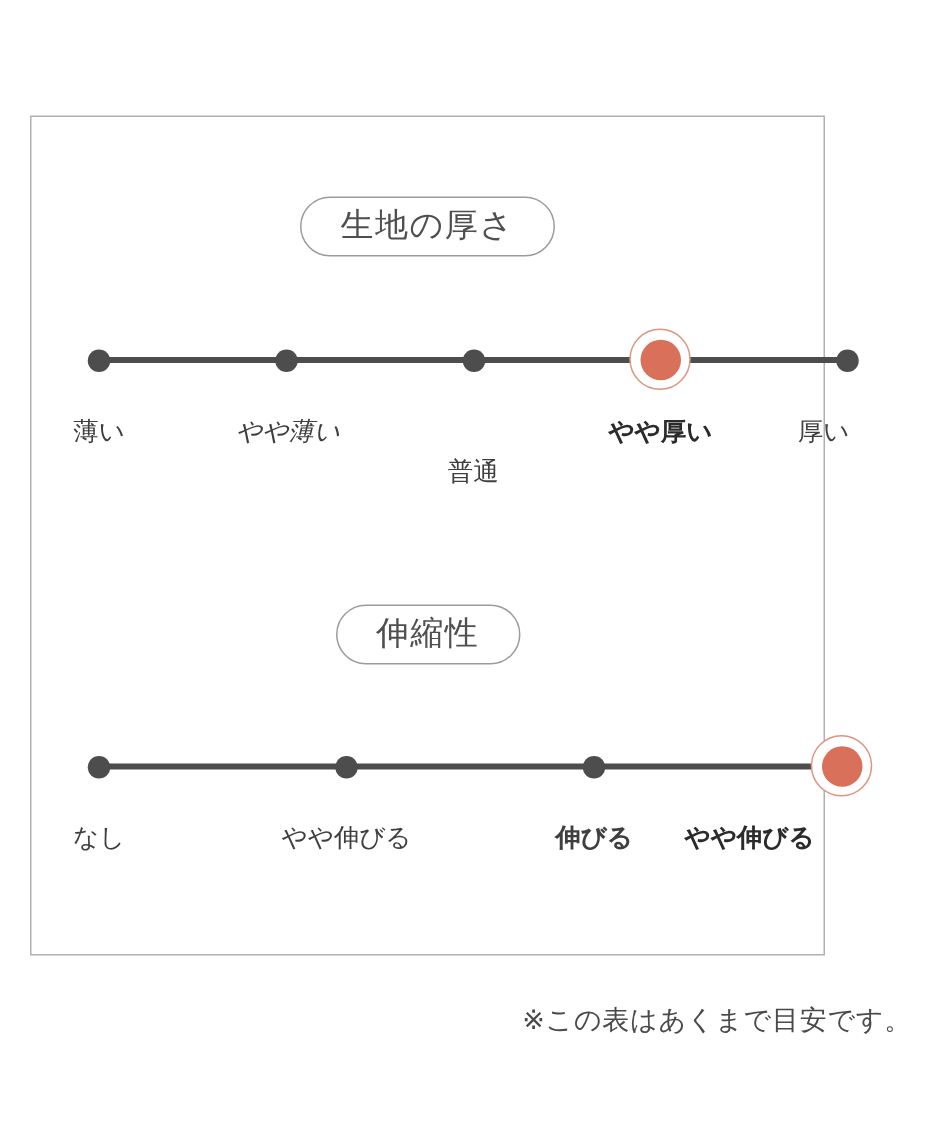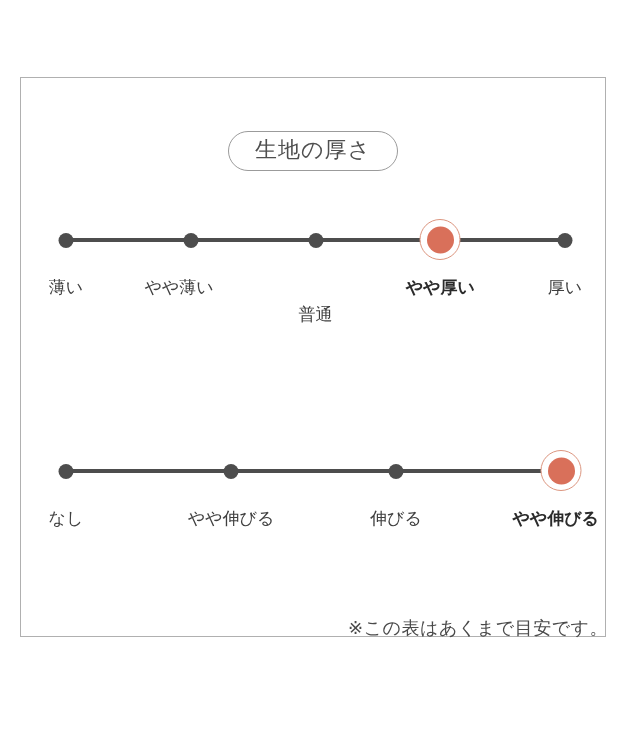--- a/index.html
+++ b/index.html
@@ -10,21 +10,21 @@
     --pill-border:#9b9b9b;
     --frame-border:#b0b0b0;
   }
   *{margin:0;padding:0;box-sizing:border-box;}
   html,body{background:#ffffff;}
   body{
     width:625px;height:750px;position:relative;overflow:hidden;
     font-family:"Liberation Sans","DejaVu Sans",sans-serif;
   }
   .frame{
-    position:absolute;left:20px;top:77px;width:586px;height:560px;
+    position:absolute;left:20px;top:77px;width:530px;height:560px;
     border:1px solid var(--frame-border);background:#ffffff;
   }
   .scale{position:absolute;left:0;right:0;}
   .scale-0{top:53px;}
   .scale-1{top:325px;}
   .pill{
     margin:0 auto;width:max-content;
     border:1.5px solid var(--pill-border);border-radius:24px;
     padding:5px 26px 7px;
     font-size:22px;color:#4f4f4f;letter-spacing:1px;line-height:1.2;
@@ -52,21 +52,21 @@
     transform:translate(-50%,-50%);background:var(--accent);
   }
   .labels{position:relative;height:30px;margin-top:13px;}
   .opt-label{
     position:absolute;top:0;white-space:nowrap;
     font-size:17px;color:var(--label);transform:translateX(-50%);
   }
   .opt-label.selected{font-weight:bold;color:#2b2b2b;}
   .opt-label.clamp-right{left:auto !important;right:6px;transform:none;}
   .footnote{
-    position:absolute;top:616px;right:17px;
+    position:absolute;top:668px;right:17px;
     font-size:18px;color:#4a4a4a;letter-spacing:0.5px;margin-left:12px;
   }
 </style>
 </head>
 <body>
 
 <div class="frame">
 
   <section class="scale scale-0">
     <div class="pill">
@@ -75,38 +75,41 @@
     <div class="track">
         <div class="line" style="left: 45px; width: 499px;"></div>
         <div class="dot" style="left: 45px;"></div>
         <div class="dot" style="left: 169.75px;"></div>
         <div class="dot" style="left: 294.5px;"></div>
         <div class="marker" style="left: 419.25px;"></div>
         <div class="dot" style="left: 544px;"></div>
       </div>
     <div class="labels">
         <span class="opt-label" style="left: 45px;">薄い</span>
-        <span class="opt-label" style="left: 158px;">やや薄い</span>
+        <span class="opt-label" style="left: 171px; font-style: italic;">やや薄い</span>
         <span class="opt-label" style="left: 294.5px; margin-top: 27px;">普通</span>
         <span class="opt-label selected" style="left: 419.25px; text-align: center;">やや厚い</span>
-        <span class="opt-label" style="left: 544px;">厚い</span>
+        <span class="opt-label" style="left: 528px;">厚い</span>
       </div>
   </section>
 
   <section class="scale scale-1">
+    <div class="pill">
+      <span>伸縮性</span>
+    </div>
     <div class="track">
         <div class="line" style="left: 45px; width: 495px;"></div>
         <div class="dot" style="left: 45px;"></div>
         <div class="dot" style="left: 210px;"></div>
         <div class="dot" style="left: 375px;"></div>
         <div class="marker" style="left: 540px;"></div>
       </div>
     <div class="labels">
         <span class="opt-label" style="left: 45px;">なし</span>
         <span class="opt-label" style="left: 210px;">やや伸びる</span>
-        <span class="opt-label" style="left: 375px;">伸びる</span>
+        <span class="opt-label" style="left: 375px; font-weight: bold;">伸びる</span>
         <span class="opt-label selected clamp-right" style="left: 540px;">やや伸びる</span>
       </div>
   </section>
 
 </div>
 
 <div class="footnote">※この表はあくまで目安です。</div>
 
 </body></html>

